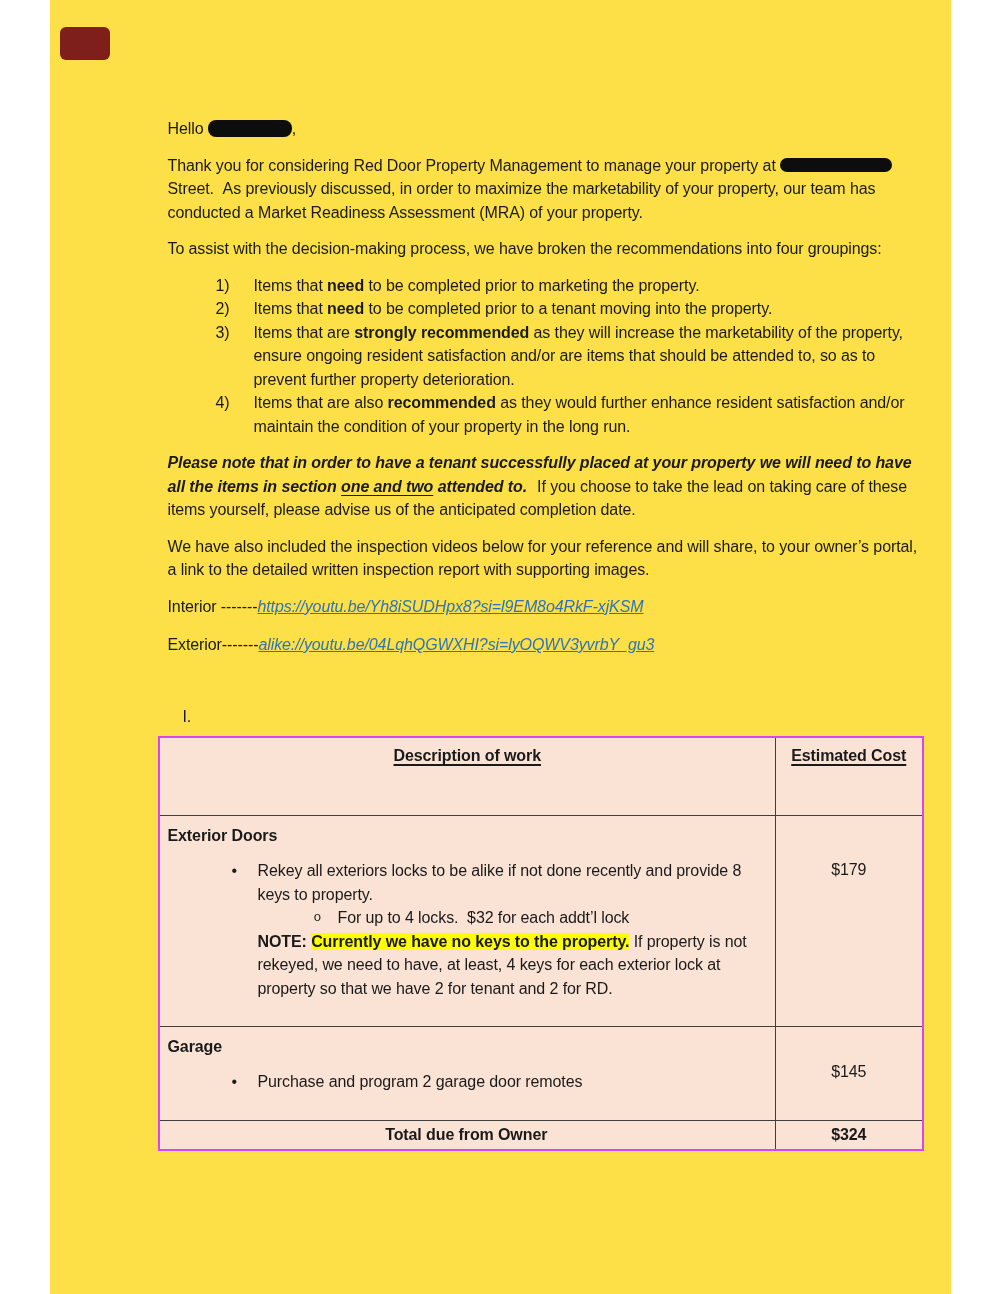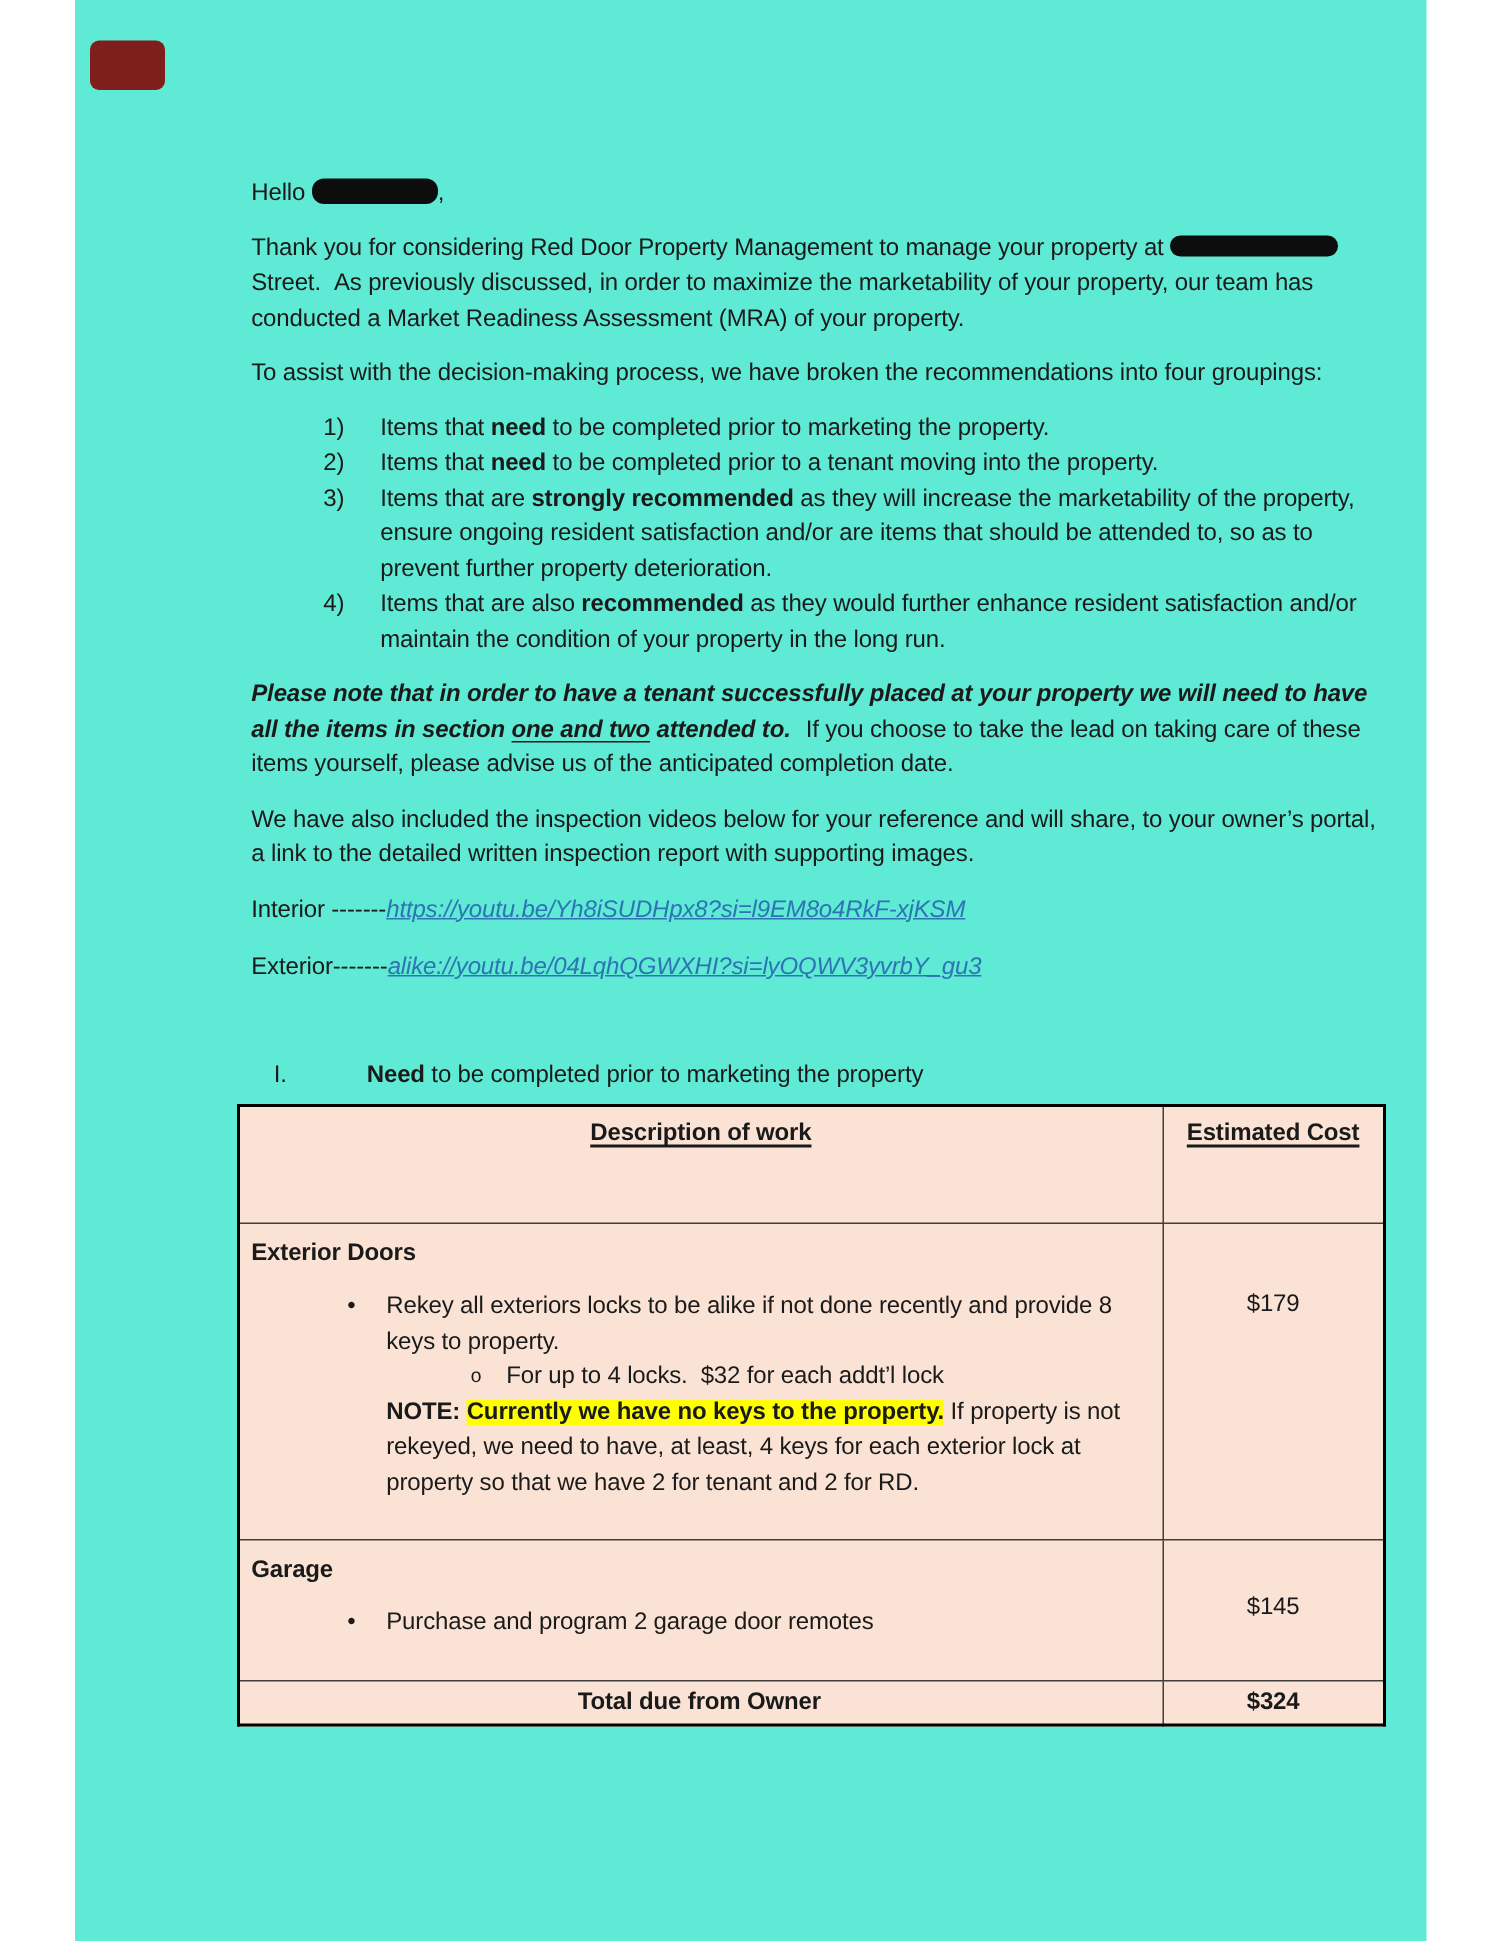--- a/index.html
+++ b/index.html
@@ -1,19 +1,19 @@
 <!DOCTYPE html>
 <html><head>
 <meta charset="utf-8">
 <style>
   * { margin:0; padding:0; box-sizing:border-box; }
   html,body { background:#ffffff; }
   body { font-family:"Liberation Sans", sans-serif; color:#1a1a1a; }
   .page {
-    position:relative; width:901px; height:1294px; background:#5eead4;
+    position:relative; width:901px; height:1294px; background:#fde047;
     overflow:hidden; margin:0 auto;
   }
   .red-mark {
     position:absolute; left:10px; top:27px; width:50px; height:33px;
     background:#7e1f1b; border-radius:6px;
   }
   .content {
     position:absolute; top:117px; left:118px; width:762px;
     font-size:16px; line-height:23.5px; letter-spacing:-0.1px;
   }
@@ -36,21 +36,21 @@
   .linkline { margin-bottom:15px; }
   .linkline.last { margin-bottom:0; }
   a.doc-link { color:#2e74b5; font-style:italic; text-decoration:underline; cursor:pointer; }
 
   .section-heading { display:flex; margin-top:48px; margin-bottom:8px; }
   .section-heading .roman { width:62px; flex:0 0 62px; margin-left:15px; }
 
   table.mra {
     border-collapse:collapse; table-layout:fixed;
     width:764px; margin-left:-10px; background:#fae3d5;
-    border:2px solid #000000;
+    border:2px solid #d946ef;
   }
   table.mra td { border:1px solid #3f3f3f; vertical-align:top; font-size:16px; }
   col.c-desc { width:617px; }
   col.c-cost { width:147px; }
   .hdr-cell { text-align:center; padding-top:6px; height:78px; font-weight:bold; font-size:17px; }
   .hdr-cell .hdr-txt { text-decoration:underline; text-decoration-thickness:2px; text-underline-offset:3px; }
   .desc-inner { padding:8px 10px 8px 8px; }
   .desc-inner.r1 { min-height:210px; }
   .desc-inner.r2 { min-height:93px; }
   .cell-title { font-weight:bold; }
@@ -120,21 +120,20 @@
     <p class="linkline">
       <span>Interior -------</span><a class="doc-link">https://youtu.be/Yh8iSUDHpx8?si=l9EM8o4RkF-xjKSM</a>
     </p>
 
     <p class="linkline last">
       <span>Exterior-------</span><a class="doc-link">alike://youtu.be/04LqhQGWXHI?si=lyOQWV3yvrbY_gu3</a>
     </p>
 
     <div class="section-heading">
       <span class="roman">I.</span>
-      <span><b>Need</b><span> to be completed prior to marketing the property</span></span>
     </div>
 
     <table class="mra">
       <colgroup>
           <col class="c-desc">
           <col class="c-cost">
         </colgroup>
       <tbody>
           <tr>
         <td class="hdr-cell">

